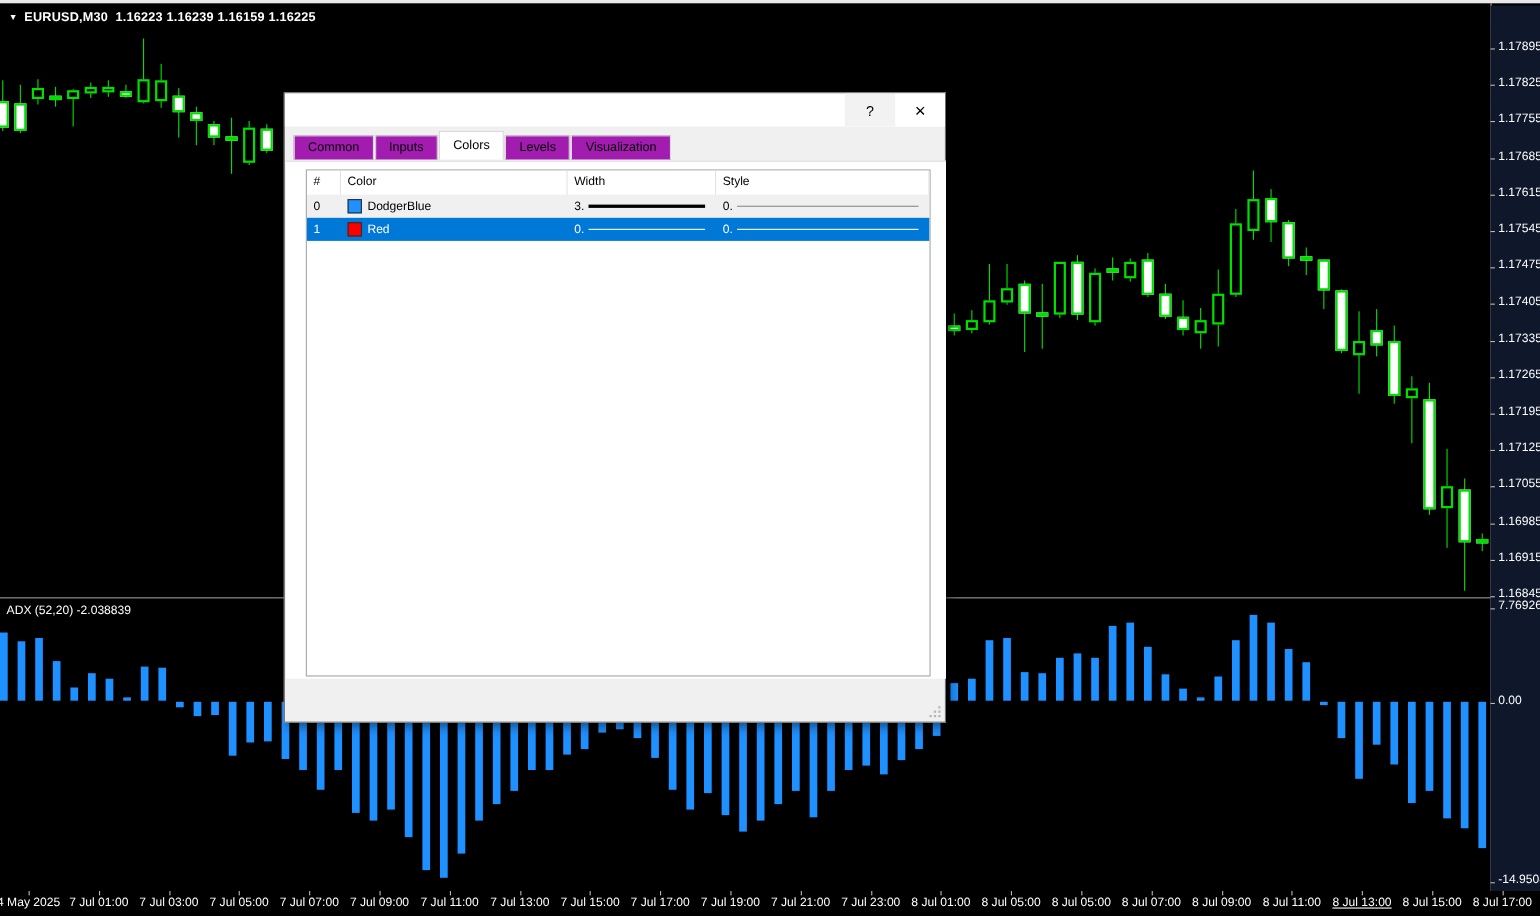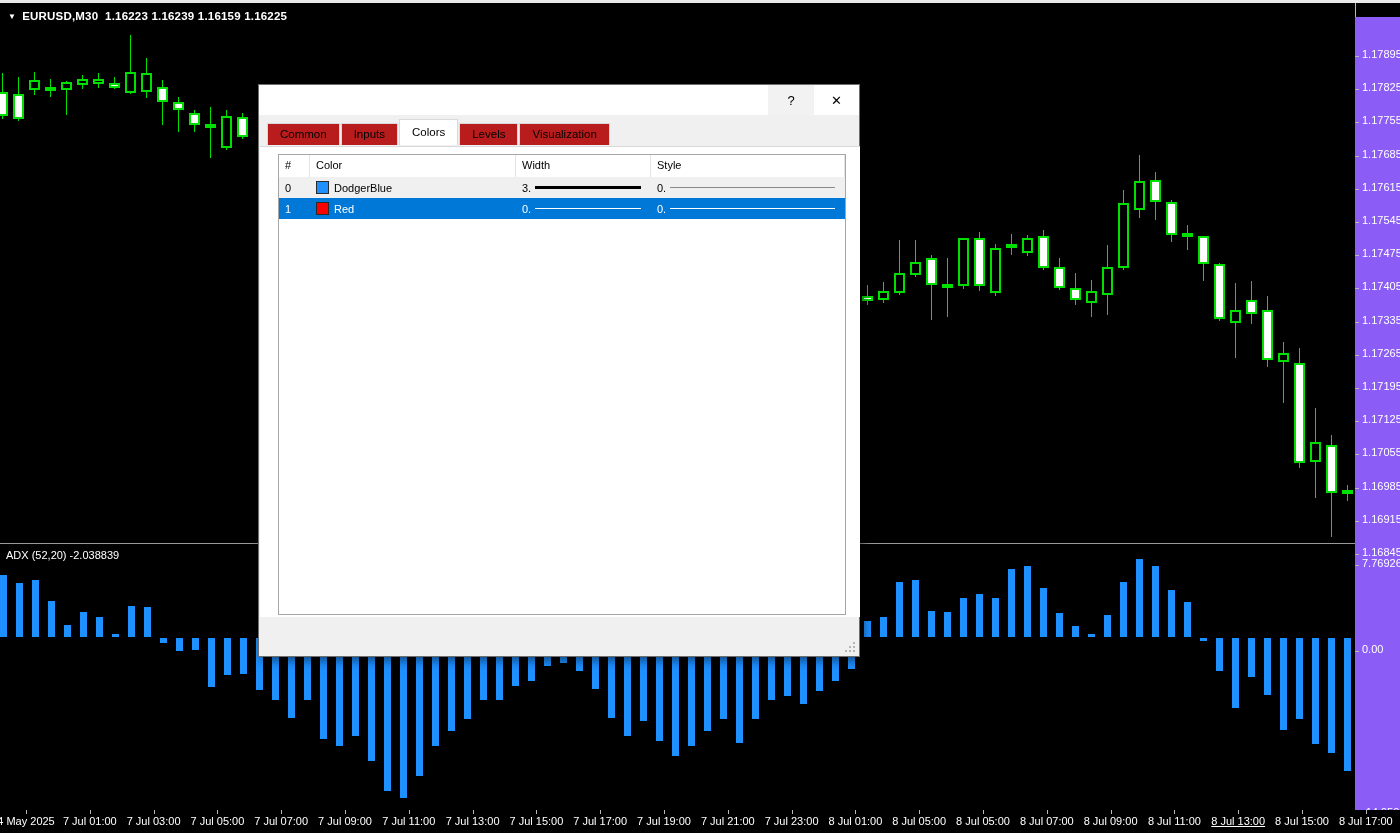--- a/index.html
+++ b/index.html
@@ -10,40 +10,40 @@
   .chart-pane{position:absolute;left:0;top:3px;width:1355px;height:539px;overflow:hidden;}
   .ohlc-header{position:absolute;left:8px;top:7px;color:#fff;font-size:11.5px;font-weight:600;letter-spacing:.2px;}
   .ohlc-header .tri{font-size:8px;vertical-align:1px;margin-right:6px;}
   .candle-wick{position:absolute;width:1.5px;}
   .candle-body{position:absolute;box-sizing:border-box;}
   .indicator-pane{position:absolute;left:0;top:545px;width:1355px;height:265px;overflow:hidden;}
   .indicator-label{position:absolute;left:6px;top:4px;color:#fff;font-size:11px;}
   .hist-bar{position:absolute;width:7px;}
   .sep-h{position:absolute;left:0;width:1400px;height:1px;background:#9a9a9a;}
   
-  .price-axis{position:absolute;left:1355px;top:17px;width:45px;height:807px;background:#8b5cf6;}
+  .price-axis{position:absolute;left:1355px;top:5px;width:45px;height:807px;background:#0f172a;}
   .axis-vline{position:absolute;left:1355px;top:3px;width:1px;height:807px;background:#b9b9b9;}
   .axis-label{position:absolute;color:#fff;font-size:11px;white-space:nowrap;}
   .axis-tick{position:absolute;height:1px;width:4px;background:#b9b9b9;}
   
   .time-axis{position:absolute;left:0;top:810px;width:1400px;height:23px;background:#000;}
   .time-label{position:absolute;top:5px;color:#fff;font-size:11px;white-space:nowrap;transform:translateX(-50%);}
   .time-tick{position:absolute;top:0;width:1px;height:4px;background:#b9b9b9;}
   
   .dialog{position:absolute;left:258px;top:84px;width:602px;height:573px;background:#f0f0f0;
           border:1px solid #6e6e6e;box-shadow:3px 3px 10px rgba(0,0,0,.55);box-sizing:border-box;z-index:10;}
   .dlg-titlebar{position:absolute;left:0;top:0;width:100%;height:30px;background:#fff;}
   .dlg-title{position:absolute;left:12px;top:0;line-height:30px;font-size:12px;color:#000;}
   .dlg-help{position:absolute;right:45px;top:0;width:46px;height:30px;background:#f2f2f2;border:none;
             font-size:13px;color:#000;text-align:center;line-height:30px;cursor:default;}
   .dlg-close{position:absolute;right:0;top:0;width:45px;height:30px;background:#fff;border:none;
              font-size:13px;color:#000;text-align:center;line-height:30px;cursor:default;}
   .tabstrip{position:absolute;left:8px;top:37px;height:24px;}
   .tab{position:relative;display:inline-block;padding:0 12px;margin-right:1px;height:21px;line-height:21px;
-       font-size:11.5px;color:#000;background:#b91c1c;border:1px solid #d9d9d9;border-bottom:none;vertical-align:bottom;}
+       font-size:11.5px;color:#000;background:#a21caf;border:1px solid #d9d9d9;border-bottom:none;vertical-align:bottom;}
   .tab.active{background:#fff;height:25px;line-height:25px;margin-top:-3px;z-index:3;border-color:#d9d9d9;}
   .tab-page{position:absolute;left:1px;top:61px;width:600px;height:470px;background:#fff;border-top:1px solid #d9d9d9;}
   .grid{position:absolute;left:18px;top:7px;width:568px;height:461px;border:1px solid #a6a6a6;background:#fff;box-sizing:border-box;overflow:hidden;}
   .grid-header{display:flex;height:22px;background:#fff;font-size:11px;color:#000;}
   .grid-header .hcell{border-right:1px solid #e3e3e3;box-sizing:border-box;padding:4px 0 0 6px;}
   .grid-row{display:flex;height:21px;font-size:11px;color:#000;align-items:center;}
   .grid-row .cell{box-sizing:border-box;padding-left:6px;display:flex;align-items:center;height:100%;}
   .swatch{width:13px;height:13px;border:1px solid #2b2b2b;box-sizing:border-box;margin-right:5px;flex:0 0 auto;}
   .linecell .lbl{margin-right:4px;}
   .linesample{flex:1;margin-right:10px;}

